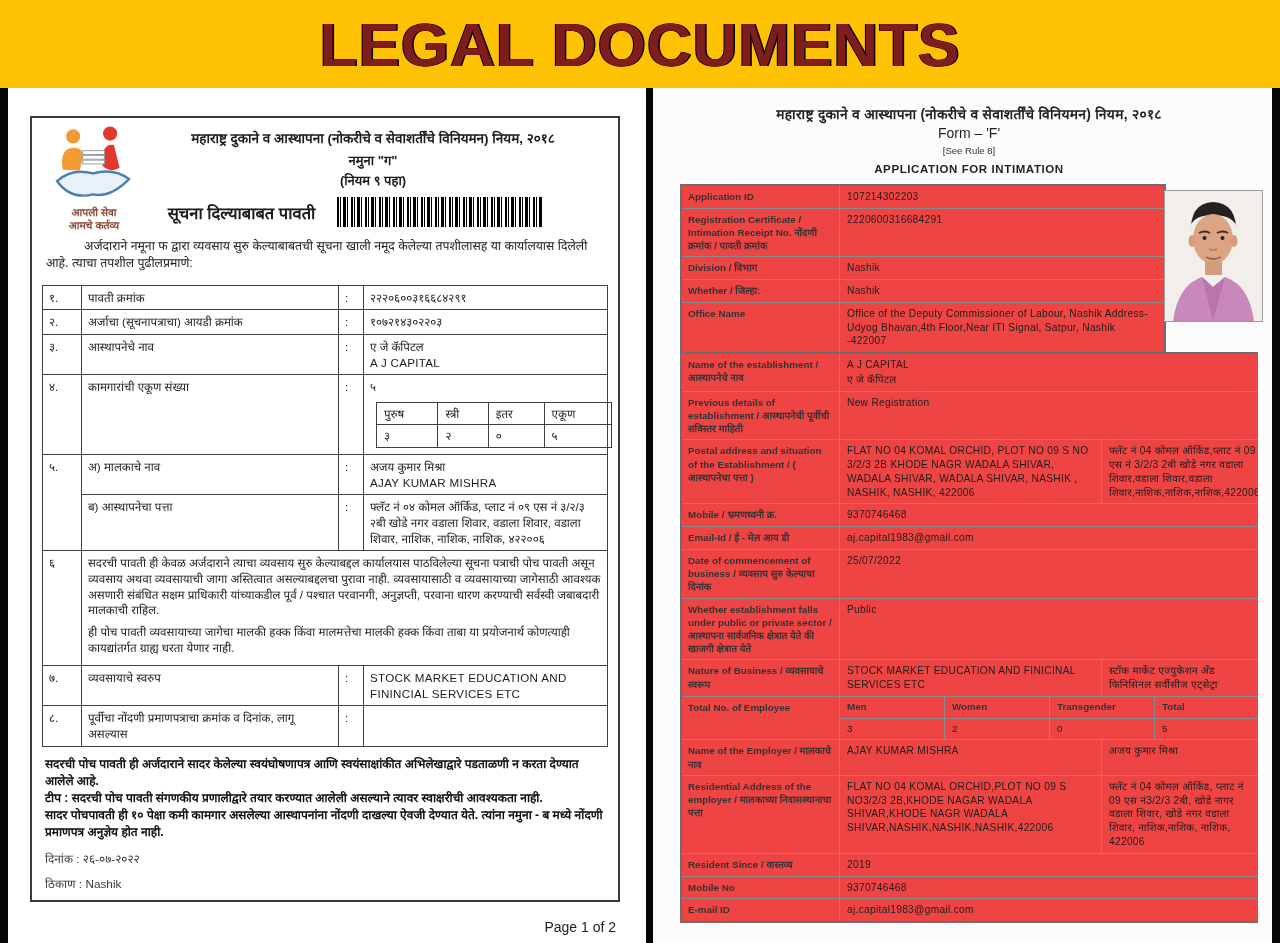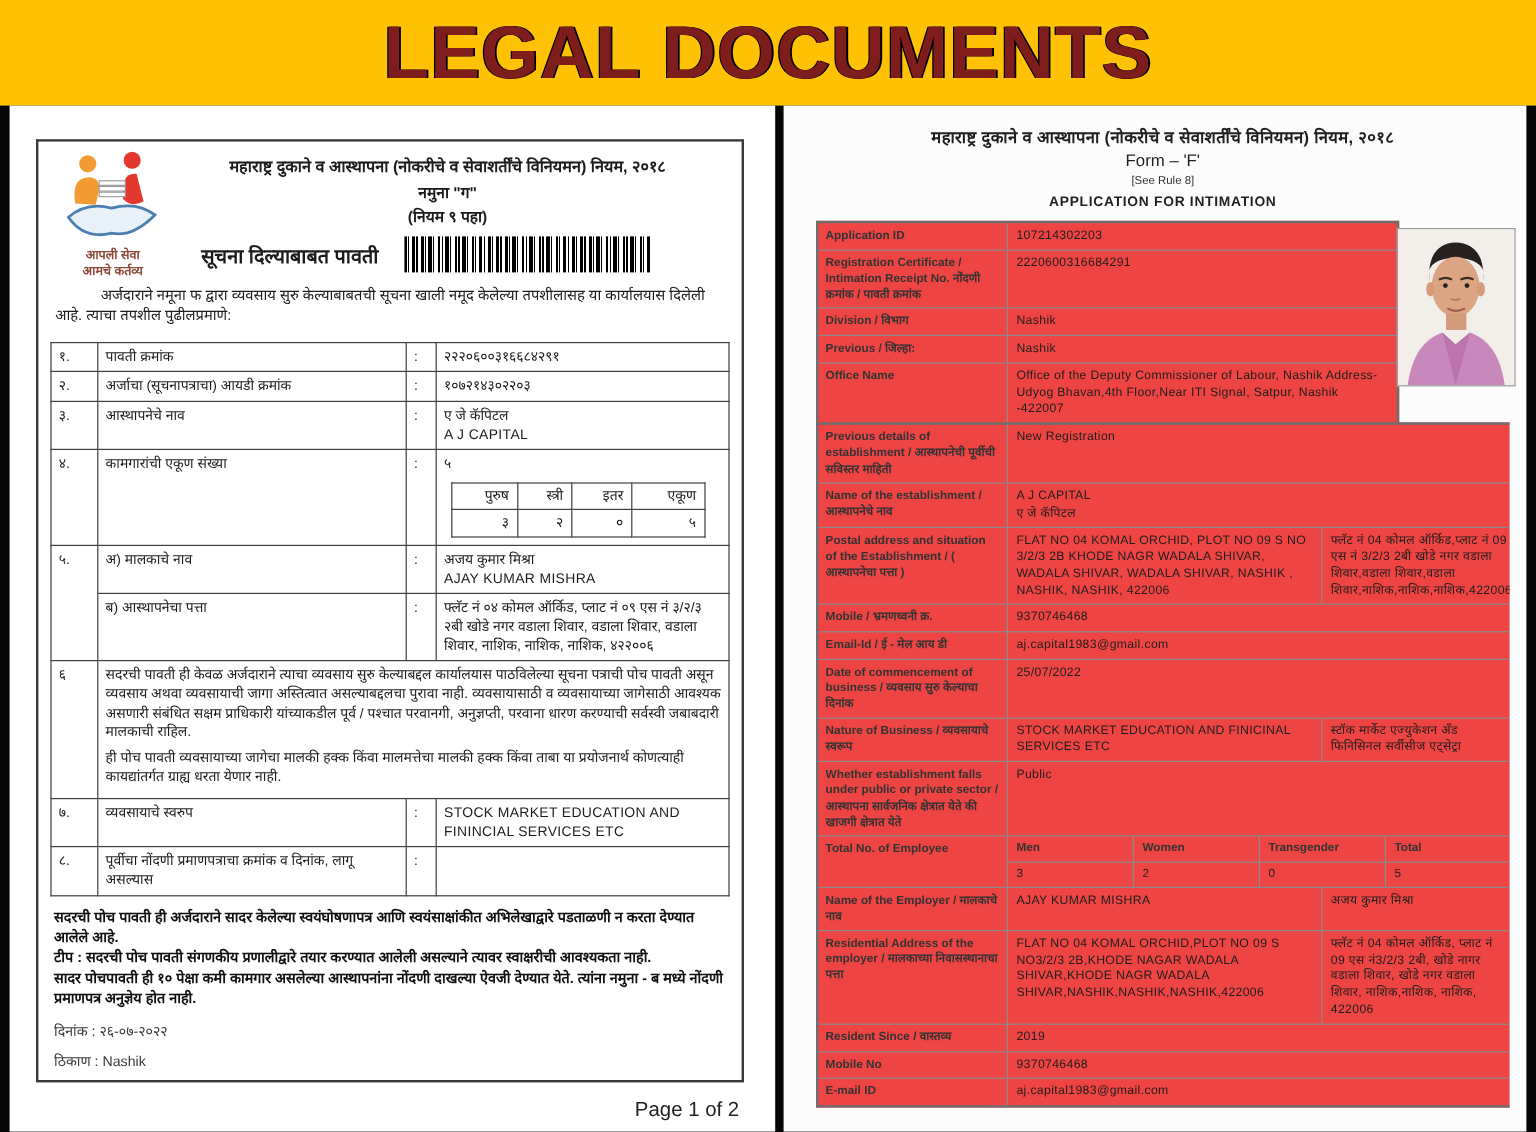--- a/index.html
+++ b/index.html
@@ -28,27 +28,27 @@
   .receipt-heading{font-size:16.5px;font-weight:bold;}
   .barcode{width:205px;height:30px;
     background:repeating-linear-gradient(90deg,#000 0,#000 2px,#fff 2px,#fff 3px,#000 3px,#000 4px,#fff 4px,#fff 6px,#000 6px,#000 9px,#fff 9px,#fff 10px,#000 10px,#000 11px,#fff 11px,#fff 14px);}
   .intro{margin:11px 14px 12px 14px;font-size:12.3px;line-height:1.4;text-indent:38px;}
   table.ltable{border-collapse:collapse;margin:9px 10px 0 10px;width:566px;font-size:11.6px;table-layout:fixed;}
   table.ltable td{border:1.5px solid #3f3f3f;padding:4px 6px;vertical-align:top;line-height:1.35;}
   td.c-num{width:26px;}
   td.c-lbl{width:244px;}
   td.c-col{width:12px;padding-left:3px;padding-right:3px;}
   .val-en{letter-spacing:.3px;}
-  table.emp{border-collapse:collapse;margin:7px 0 2px 6px;width:212px;font-size:11.6px;text-align:right;}
+  table.emp{border-collapse:collapse;margin:7px 0 2px 6px;width:236px;font-size:11.6px;}
   table.emp td{border:1.5px solid #3f3f3f;padding:3px 7px;}
   .para p{margin:0 0 6px 0;}
   .note{margin:9px 13px 0 13px;font-size:12px;font-weight:bold;line-height:1.42;color:#101010;}
   .meta{margin:9px 13px 0 13px;font-size:11.8px;color:#3a3a3a;}
   .office-line{margin:13px 13px 0 13px;font-size:11.4px;color:#303030;line-height:1.45;}
-  .page-label{position:absolute;right:30px;bottom:8px;font-size:17px;color:#222;margin-left:48px;}
+  .page-label{position:absolute;right:30px;bottom:8px;font-size:14px;color:#222;margin-left:48px;}
   
   .rdoc-content{position:absolute;left:27px;top:18px;width:578px;height:830px;overflow:hidden;}
   .rdoc-title{font-size:13.8px;font-weight:bold;text-align:center;line-height:1.3;letter-spacing:.3px;}
   .rdoc-form{font-size:14px;font-weight:normal;text-align:center;margin-top:1px;}
   .rdoc-rule{font-size:9.5px;text-align:center;margin-top:4px;color:#333;}
   .rdoc-heading{font-size:11.5px;font-weight:bold;text-align:center;margin-top:7px;letter-spacing:.6px;}
   .form-table{border:2px solid #6e6e6e;background:#ef4444;}
   .form-table-top{width:482px;margin-top:9px;}
   .form-table-main{width:578px;margin-top:-2px;}
   .rrow{display:grid;border-bottom:1px solid #8a8a8a;}
@@ -225,44 +225,44 @@
             <div class="sub-line" style="margin-top: 0px;">2220600316684291</div>
           </div>
         </div>
         <div class="rrow single">
           <div class="rlabel">Division / विभाग</div>
           <div class="rval">
             <div class="sub-line" style="margin-top: 0px;">Nashik</div>
           </div>
         </div>
         <div class="rrow single">
-          <div class="rlabel">Previous / जिल्हा:</div>
+          <div class="rlabel">Whether / जिल्हा:</div>
           <div class="rval">
             <div class="sub-line" style="margin-top: 0px;">Nashik</div>
           </div>
         </div>
         <div class="rrow single">
           <div class="rlabel">Office Name</div>
           <div class="rval">
             <div class="sub-line" style="margin-top: 0px;">Office of the Deputy Commissioner of Labour, Nashik Address- Udyog Bhavan,4th Floor,Near ITI Signal, Satpur, Nashik -422007</div>
           </div>
         </div>
       </div>
     <div class="form-table form-table-main">
         <div class="rrow single">
-          <div class="rlabel">Previous details of establishment / आस्थापनेची पूर्वीची सविस्तर माहिती</div>
-          <div class="rval">
-            <div class="sub-line" style="margin-top: 0px;">New Registration</div>
-          </div>
-        </div>
-        <div class="rrow single">
           <div class="rlabel">Name of the establishment / आस्थापनेचे नाव</div>
           <div class="rval">
             <div class="sub-line" style="margin-top: 0px;">A J CAPITAL</div>
             <div class="sub-line">ए जे कॅपिटल</div>
+          </div>
+        </div>
+        <div class="rrow single">
+          <div class="rlabel">Previous details of establishment / आस्थापनेची पूर्वीची सविस्तर माहिती</div>
+          <div class="rval">
+            <div class="sub-line" style="margin-top: 0px;">New Registration</div>
           </div>
         </div>
         <div class="rrow bilingual">
           <div class="rlabel">Postal address and situation of the Establishment / ( आस्थापनेचा पत्ता )</div>
           <div class="rval-en">FLAT NO 04 KOMAL ORCHID, PLOT NO 09 S NO 3/2/3 2B KHODE NAGR WADALA SHIVAR, WADALA SHIVAR, WADALA SHIVAR, NASHIK , NASHIK, NASHIK, 422006</div>
           <div class="rval-mr">फ्लॅट नं 04 कोमल ऑर्किड,प्लाट नं 09 एस नं 3/2/3 2बी खोडे नगर वडाला शिवार,वडाला शिवार,वडाला शिवार,नाशिक,नाशिक,नाशिक,422006</div>
         </div>
         <div class="rrow single">
           <div class="rlabel">Mobile / भ्रमणध्वनी क्र.</div>
           <div class="rval">
@@ -274,30 +274,30 @@
           <div class="rval">
             <div class="sub-line" style="margin-top: 0px;">aj.capital1983@gmail.com</div>
           </div>
         </div>
         <div class="rrow single">
           <div class="rlabel">Date of commencement of business / व्यवसाय सुरु केल्याचा दिनांक</div>
           <div class="rval">
             <div class="sub-line" style="margin-top: 0px;">25/07/2022</div>
           </div>
         </div>
+        <div class="rrow single">
+          <div class="rlabel">Whether establishment falls under public or private sector / आस्थापना सार्वजनिक क्षेत्रात येते की खाजगी क्षेत्रात येते</div>
+          <div class="rval">
+            <div class="sub-line" style="margin-top: 0px;">Public</div>
+          </div>
+        </div>
         <div class="rrow bilingual">
           <div class="rlabel">Nature of Business / व्यवसायाचे स्वरूप</div>
           <div class="rval-en">STOCK MARKET EDUCATION AND FINICINAL SERVICES ETC</div>
           <div class="rval-mr">स्टॉक मार्केट एज्युकेशन अँड फिनिसिनल सर्वीसीज एट्सेट्रा</div>
-        </div>
-        <div class="rrow single">
-          <div class="rlabel">Whether establishment falls under public or private sector / आस्थापना सार्वजनिक क्षेत्रात येते की खाजगी क्षेत्रात येते</div>
-          <div class="rval">
-            <div class="sub-line" style="margin-top: 0px;">Public</div>
-          </div>
         </div>
         <div class="rrow employee">
           <div class="rlabel">Total No. of Employee</div>
           <div class="ehead">Men</div>
           <div class="ehead">Women</div>
           <div class="ehead">Transgender</div>
           <div class="ehead last">Total</div>
           <div class="eval">3</div>
           <div class="eval">2</div>
           <div class="eval">0</div>

